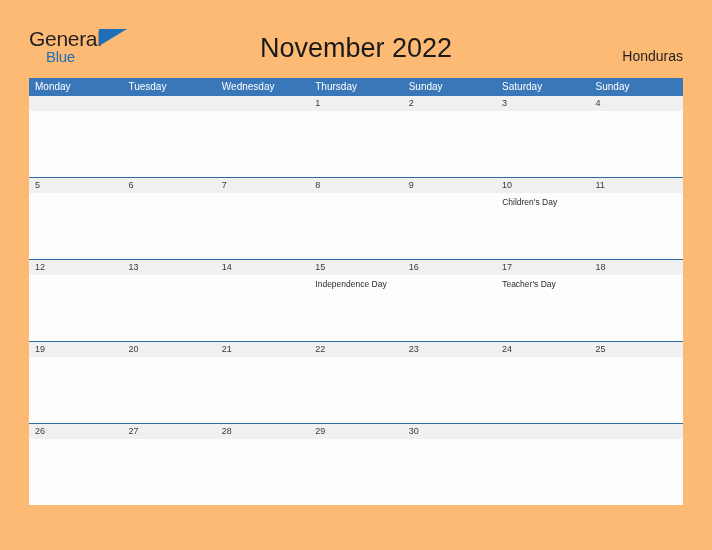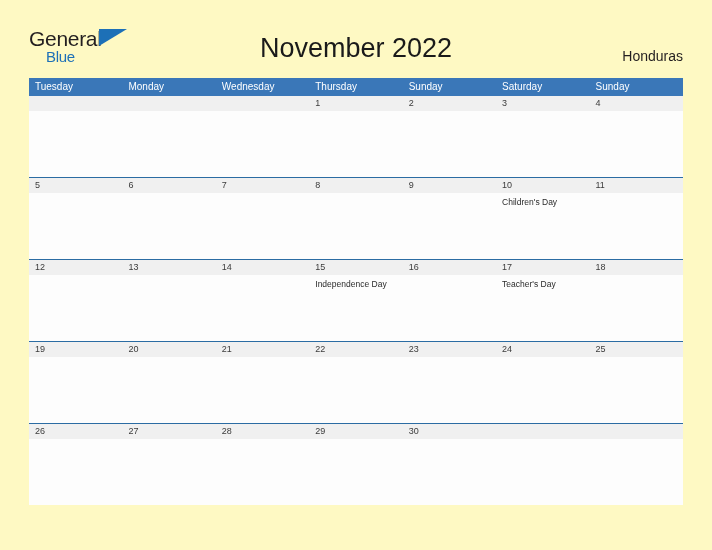--- a/index.html
+++ b/index.html
@@ -12,21 +12,21 @@
     height: 550px;
     font-family: "Liberation Sans", sans-serif;
     overflow: hidden;
     position: relative;
   }
 
   .page {
     position: relative;
     width: 712px;
     height: 550px;
-    background: #fef9c3;
+    background: #fdba74;
   }
 
   
   .top-bar {
     position: absolute;
     left: 29px;
     top: 26px;
     width: 654px;
     height: 44px;
   }
@@ -138,20 +138,21 @@
     padding-left: 6px;
     box-sizing: border-box;
     white-space: nowrap;
     overflow: hidden;
   }
   .week-events {
     display: flex;
     width: 100%;
     background: #fdfdfd;
     height: 66px;
+    justify-content: flex-end;
   }
   .event-cell {
     flex: 1 1 0;
     font-size: 8.5px;
     color: #2b2b2b;
     padding-left: 6px;
     padding-top: 4px;
     box-sizing: border-box;
     line-height: 11px;
     overflow: hidden;
@@ -176,22 +177,22 @@
       <span class="logo-row2">Blue</span>
     </div>
 
     <div class="cal-title">November 2022</div>
 
     <div class="cal-locale">Honduras</div>
   </div>
 
   <div class="calendar">
     <div class="dow-header">
+        <div class="dow-cell">Monday</div>
         <div class="dow-cell">Tuesday</div>
-        <div class="dow-cell">Monday</div>
         <div class="dow-cell">Wednesday</div>
         <div class="dow-cell">Thursday</div>
         <div class="dow-cell">Sunday</div>
         <div class="dow-cell">Saturday</div>
         <div class="dow-cell">Sunday</div>
       </div>
     <div id="weeks-container">
         <div class="week">
           <div class="week-dates">
             <div class="date-cell"></div>

